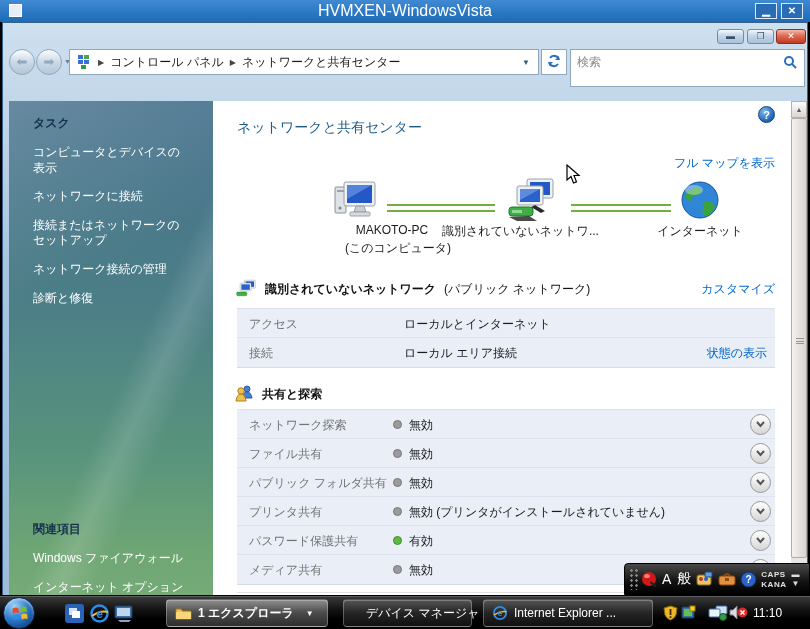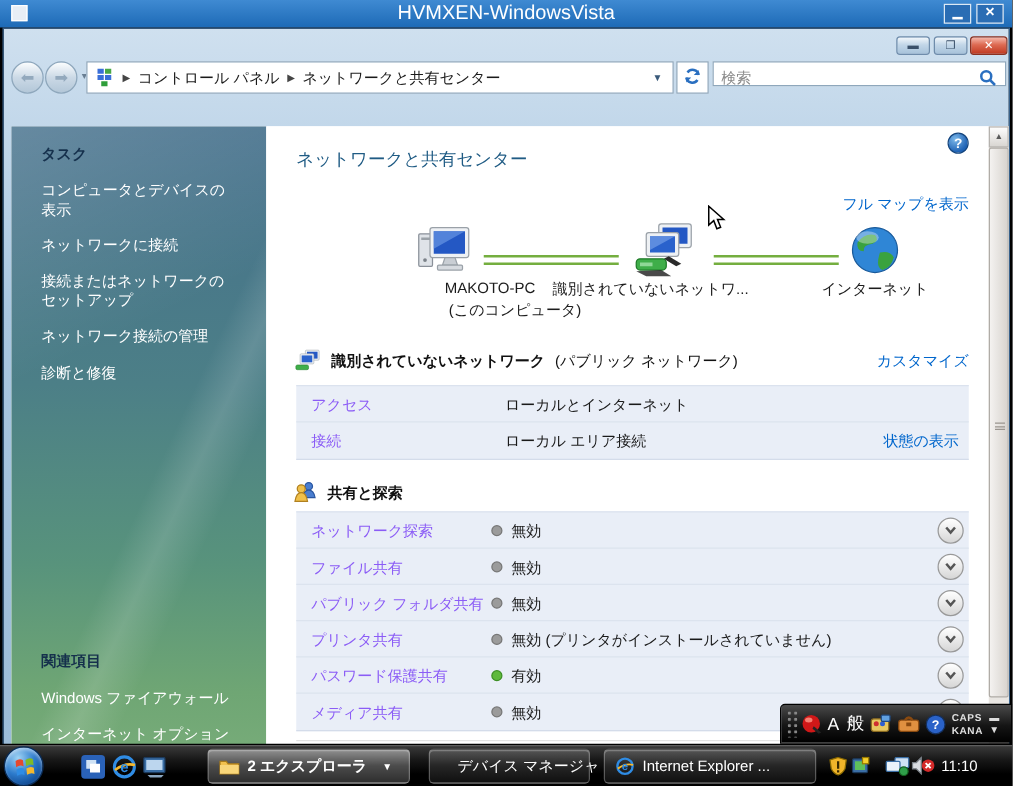--- a/index.html
+++ b/index.html
@@ -26,21 +26,21 @@
   
   .nav-circle { position:absolute; top:26px; width:26px; height:26px; border-radius:50%;
     background:linear-gradient(#fbfdfe,#cbd9e6 50%,#b3c7d8); border:1px solid #8ea7bc; color:#93a9bd;
     font-size:13px; line-height:24px; text-align:center; }
   .crumb-bar { position:absolute; left:66px; top:26px; width:470px; height:26px; background:#fff;
     border:1px solid #8ea7bc; display:flex; align-items:center; font-size:12px; color:#1a1a1a; }
   .crumb-sep { font-size:8px; color:#454545; padding:0 6px; }
   .crumb { white-space:nowrap; }
   .crumb-dd { margin-left:auto; padding-right:8px; font-size:8px; color:#3a5a7a; }
   .refresh-btn { position:absolute; left:538px; top:26px; width:26px; height:26px; background:#fff; border:1px solid #8ea7bc; }
-  .search-box { position:absolute; left:567px; top:26px; width:235px; height:20px; background:#fff; border:1px solid #8ea7bc; }
+  .search-box { position:absolute; left:567px; top:26px; width:235px; height:38px; background:#fff; border:1px solid #8ea7bc; }
   .search-box input { position:absolute; left:6px; top:2px; width:200px; height:20px; border:none; outline:none;
     font-size:12px; color:#444; font-family:"Liberation Sans",sans-serif; background:transparent; }
   .search-box input::placeholder { color:#8a8a8a; opacity:1; }
 
   
   .content { left:6px; top:78px; width:798px; height:515px; background:#fff; overflow:hidden; }
 
   
   .sidebar { position:absolute; left:0; top:0; width:204px; height:515px;
     background:
@@ -58,21 +58,21 @@
   .r-link { position:absolute; text-align:right; right:16px; }
 
   .map-label { position:absolute; font-size:12px; color:#1c1c1c; text-align:center; }
   .connector { position:absolute; height:8px; border-top:2px solid #74ae3f; border-bottom:2px solid #74ae3f; }
 
   .sec-head { position:absolute; display:flex; align-items:center; gap:8px; font-size:12px; color:#111; }
   .sec-title-bold { font-weight:bold; }
   .rows { position:absolute; left:24px; width:538px; background:#e9eef7; border-top:1px solid #dbe2ee; border-bottom:1px solid #d4dcea; }
   .row { position:relative; height:29px; border-bottom:1px solid #dce3ee; }
   .row:last-child { border-bottom:none; }
-  .row .lbl { position:absolute; left:12px; top:7px; font-size:12px; color:#8b5cf6; }
+  .row .lbl { position:absolute; left:12px; top:7px; font-size:12px; color:#737373; }
   .row .val { position:absolute; left:167px; top:7px; font-size:12px; color:#1a1a1a; }
   .row .rlink { position:absolute; right:8px; top:7px; }
   .dot { position:absolute; left:156px; top:10px; width:9px; height:9px; border-radius:50%; border:1px solid #777; }
   .stat { position:absolute; left:172px; top:7px; font-size:12px; color:#1a1a1a; }
   .chev-btn { position:absolute; right:4px; top:4px; width:21px; height:21px; border-radius:50%;
     background:linear-gradient(#ffffff,#d6d6d6); border:1px solid #999; cursor:pointer; padding:0; }
 
   
   .scrollbar { position:absolute; left:782px; top:0px; width:16px; height:515px; background:#e9e6e2; }
   .sb-btn { position:absolute; left:0; width:16px; height:17px; background:linear-gradient(#fdfdfd,#d9d6d2);
@@ -223,21 +223,21 @@
         <div class="abs" style="left:467px;top:79px;">
           <svg width="40" height="40" viewBox="0 0 40 40">
             <circle cx="20" cy="20" r="18" fill="#2f86d6"></circle>
             <circle cx="20" cy="20" r="18" fill="none" stroke="#1a5a9a"></circle>
             <path d="M6 14 q6 -8 14 -6 q4 4 -2 7 q-8 1 -7 6 q-6 0 -5 -7z" fill="#3aa23e"></path>
             <path d="M24 22 q8 -2 11 4 q-2 8 -9 10 q-6 -2 -2 -14z" fill="#3aa23e"></path>
             <ellipse cx="14" cy="10" rx="9" ry="5" fill="#fff" opacity=".35"></ellipse>
           </svg>
         </div>
         <div class="map-label" style="left:114px;top:122px;width:130px;">MAKOTO-PC</div>
-        <div class="map-label" style="left:82px;top:139px;width:170px;text-align:right;">(このコンピュータ)</div>
+        <div class="map-label" style="left:100px;top:139px;width:170px;">(このコンピュータ)</div>
         <div class="map-label" style="left:220px;top:122px;width:175px;">識別されていないネットワ...</div>
         <div class="map-label" style="left:432px;top:122px;width:110px;">インターネット</div>
 
         <div class="sec-head" style="left:22px;top:178px;">
           <svg width="22" height="20" viewBox="0 0 52 46">
             <rect x="22" y="2" width="26" height="19" rx="2" fill="#eef1f4" stroke="#9aa1a8"></rect>
             <rect x="25" y="5" width="20" height="13" fill="#2458c4"></rect>
             <rect x="12" y="9" width="26" height="19" rx="2" fill="#eef1f4" stroke="#9aa1a8"></rect>
             <rect x="15" y="12" width="20" height="13" fill="#2a62cc"></rect>
             <rect x="4" y="30" width="24" height="9" rx="3" fill="#3fae49" stroke="#1f7a28"></rect>
@@ -397,21 +397,21 @@
       <rect x="2" y="3" width="17" height="12" rx="1" fill="#3a6ea5" stroke="#1c3a5c"></rect>
       <rect x="4" y="5" width="13" height="8" fill="#bcd6ee"></rect>
       <path d="M5 17 l13 0 -2 2 -9 0 z" fill="#8aa6c0"></path>
     </svg>
 
     <div class="tb-btn active" style="left:166px;width:162px;">
       <svg width="17" height="14" viewBox="0 0 17 14">
         <path d="M1 3 l5 0 1.5 2 8.5 0 0 8 -15 0 z" fill="#f2c14e" stroke="#a87b1a"></path>
         <path d="M1 6 l15 0 0 7 -15 0 z" fill="#f8d67a"></path>
       </svg>
-      <span>2 エクスプローラ</span>
+      <span>1 エクスプローラ</span>
       <span class="tb-dd">▼</span>
     </div>
 
     <div class="tb-btn" style="left:343px;width:129px;padding-left:16px;">
       <svg width="15" height="13" viewBox="0 0 15 13">
         <rect x="3" y="1" width="9" height="4" fill="#d9dde2" stroke="#7a8087"></rect>
         <rect x="1" y="5" width="13" height="5" rx="1" fill="#b9bfc6" stroke="#7a8087"></rect>
         <rect x="4" y="9" width="7" height="3" fill="#e8ecf0" stroke="#7a8087"></rect>
       </svg>
       <span>デバイス マネージャ</span>

